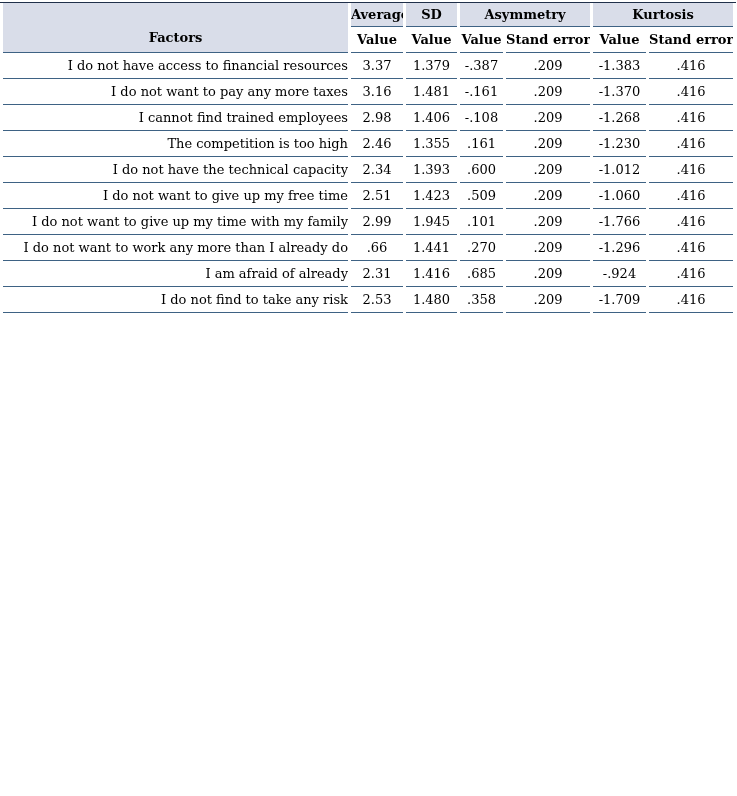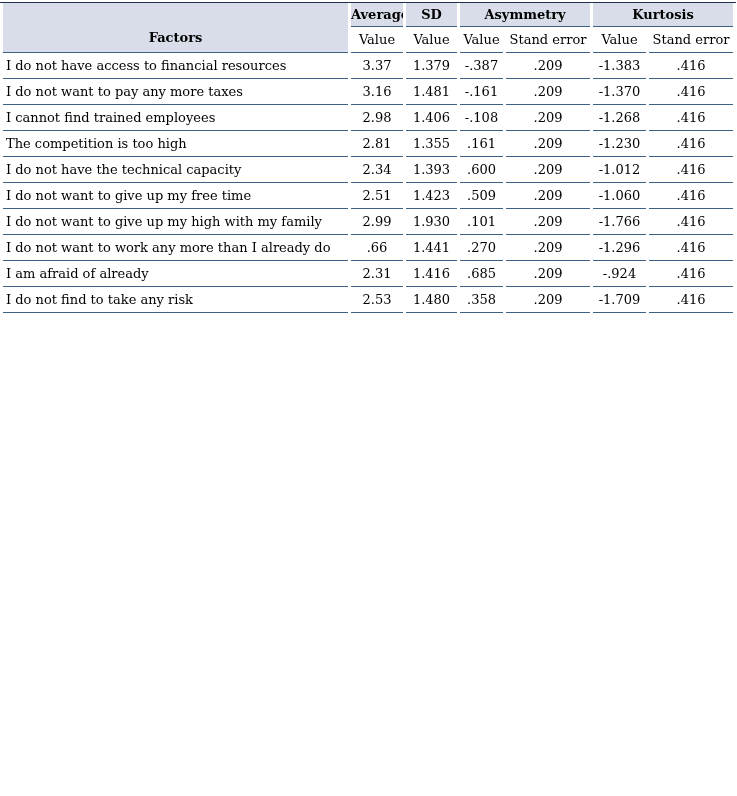--- a/index.html
+++ b/index.html
@@ -49,34 +49,34 @@
     text-align: center;
     vertical-align: middle;
     padding-top: 19px;
     height: auto;
   }
   
   tr.hr2 th {
     height: 25px;
     background: #ffffff;
     border-bottom: 1px solid #3e6284;
-    font-weight: normal;
+    font-weight: bold;
     text-align: center;
     vertical-align: middle;
   }
   
   tbody td {
     height: 25px;
     border-bottom: 1px solid #3e6284;
     text-align: center;
     vertical-align: middle;
     font-weight: normal;
   }
   tbody td.factor {
-    text-align: left;
+    text-align: right;
     padding-left: 3px;
   }
 </style>
 </head>
 <body>
 
 <div class="page">
   <table class="stats">
     <colgroup>
       <col style="width:345px">
@@ -127,21 +127,21 @@
         <td class="factor">I cannot find trained employees</td>
         <td>2.98</td>
         <td>1.406</td>
         <td>-.108</td>
         <td>.209</td>
         <td>-1.268</td>
         <td>.416</td>
       </tr>
       <tr>
         <td class="factor">The competition is too high</td>
-        <td>2.81</td>
+        <td>2.46</td>
         <td>1.355</td>
         <td>.161</td>
         <td>.209</td>
         <td>-1.230</td>
         <td>.416</td>
       </tr>
       <tr>
         <td class="factor">I do not have the technical capacity</td>
         <td>2.34</td>
         <td>1.393</td>
@@ -153,23 +153,23 @@
       <tr>
         <td class="factor">I do not want to give up my free time</td>
         <td>2.51</td>
         <td>1.423</td>
         <td>.509</td>
         <td>.209</td>
         <td>-1.060</td>
         <td>.416</td>
       </tr>
       <tr>
-        <td class="factor">I do not want to give up my high with my family</td>
+        <td class="factor">I do not want to give up my time with my family</td>
         <td>2.99</td>
-        <td>1.930</td>
+        <td>1.945</td>
         <td>.101</td>
         <td>.209</td>
         <td>-1.766</td>
         <td>.416</td>
       </tr>
       <tr>
         <td class="factor">I do not want to work any more than I already do</td>
         <td>.66</td>
         <td>1.441</td>
         <td>.270</td>

